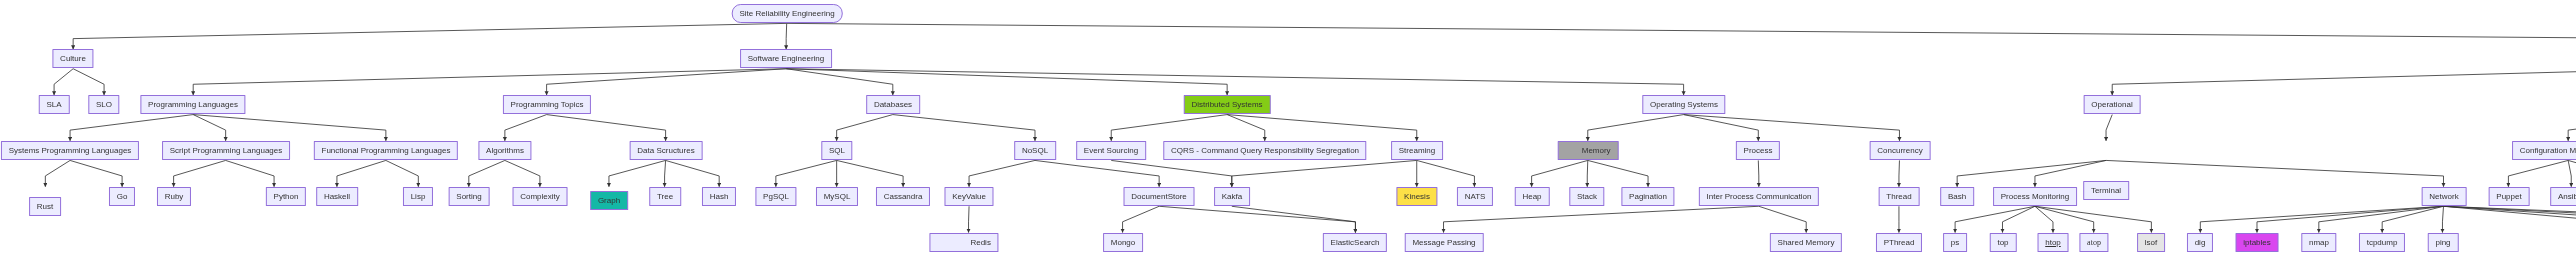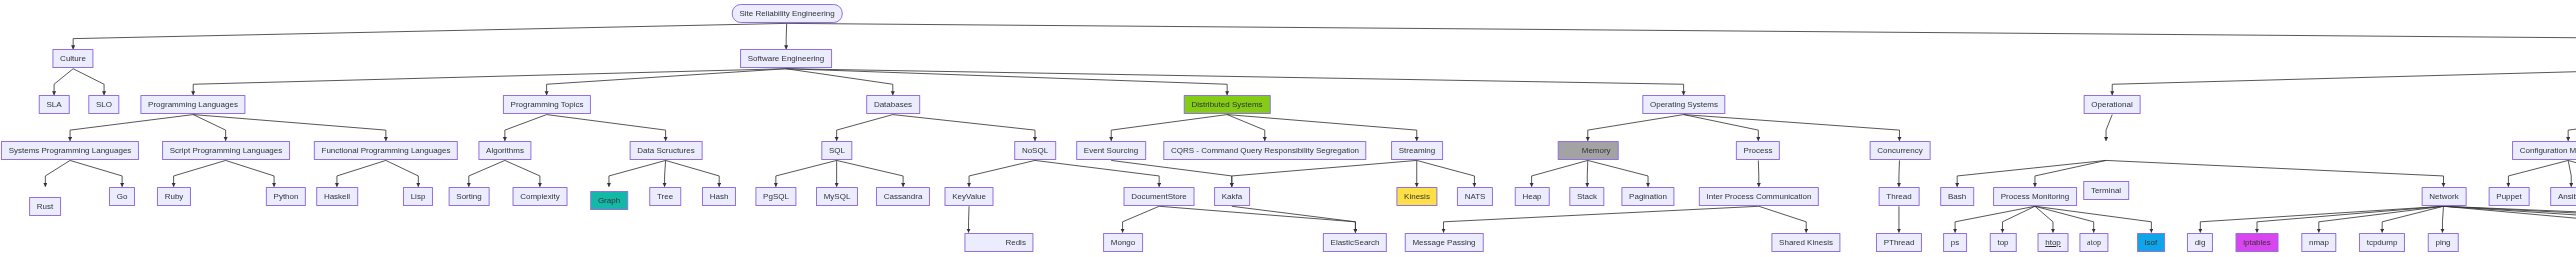--- a/index.html
+++ b/index.html
@@ -193,31 +193,31 @@
       <div class="node" style="left: 1532px; top: 187px; background: rgb(236, 236, 255); border-color: rgb(147, 112, 219); color: rgb(51, 51, 51);">Heap</div>
       <div class="node" style="left: 1587px; top: 187px; background: rgb(236, 236, 255); border-color: rgb(147, 112, 219); color: rgb(51, 51, 51);">Stack</div>
       <div class="node" style="left: 1648px; top: 187px; background: rgb(236, 236, 255); border-color: rgb(147, 112, 219); color: rgb(51, 51, 51);">Pagination</div>
       <div class="node" style="left: 1759px; top: 187px; background: rgb(236, 236, 255); border-color: rgb(147, 112, 219); color: rgb(51, 51, 51);">Inter Process Communication</div>
       <div class="node" style="left: 1899px; top: 187px; background: rgb(236, 236, 255); border-color: rgb(147, 112, 219); color: rgb(51, 51, 51);">Thread</div>
       <div class="node" style="left: 1957px; top: 187px; background: rgb(236, 236, 255); border-color: rgb(147, 112, 219); color: rgb(51, 51, 51);">Bash</div>
       <div class="node" style="left: 2035px; top: 187px; background: rgb(236, 236, 255); border-color: rgb(147, 112, 219); color: rgb(51, 51, 51);">Process Monitoring</div>
       <div class="node" style="left: 2444px; top: 187px; background: rgb(236, 236, 255); border-color: rgb(147, 112, 219); color: rgb(51, 51, 51);">Network</div>
       <div class="node" style="left: 2509px; top: 187px; background: rgb(236, 236, 255); border-color: rgb(147, 112, 219); color: rgb(51, 51, 51);">Puppet</div>
       <div class="node" style="left: 2571px; top: 187px; background: rgb(236, 236, 255); border-color: rgb(147, 112, 219); color: rgb(51, 51, 51);">Ansible</div>
-      <div class="node" style="left: 999px; top: 233px; background: rgb(236, 236, 255); border-color: rgb(147, 112, 219); color: rgb(51, 51, 51); padding-left: 40px;">Redis</div>
+      <div class="node" style="left: 964px; top: 233px; background: rgb(236, 236, 255); border-color: rgb(147, 112, 219); color: rgb(51, 51, 51); padding-left: 40px;">Redis</div>
       <div class="node" style="left: 1123px; top: 233px; background: rgb(236, 236, 255); border-color: rgb(147, 112, 219); color: rgb(51, 51, 51);">Mongo</div>
       <div class="node" style="left: 1355px; top: 233px; background: rgb(236, 236, 255); border-color: rgb(147, 112, 219); color: rgb(51, 51, 51);">ElasticSearch</div>
       <div class="node" style="left: 1444px; top: 233px; background: rgb(236, 236, 255); border-color: rgb(147, 112, 219); color: rgb(51, 51, 51);">Message Passing</div>
-      <div class="node" style="left: 1806px; top: 233px; background: rgb(236, 236, 255); border-color: rgb(147, 112, 219); color: rgb(51, 51, 51);">Shared Kinesis</div>
+      <div class="node" style="left: 1806px; top: 233px; background: rgb(236, 236, 255); border-color: rgb(147, 112, 219); color: rgb(51, 51, 51);">Shared Memory</div>
       <div class="node" style="left: 1899px; top: 233px; background: rgb(236, 236, 255); border-color: rgb(147, 112, 219); color: rgb(51, 51, 51);">PThread</div>
       <div class="node" style="left: 1955px; top: 233px; background: rgb(236, 236, 255); border-color: rgb(147, 112, 219); color: rgb(51, 51, 51);">ps</div>
       <div class="node" style="left: 2003px; top: 233px; background: rgb(236, 236, 255); border-color: rgb(147, 112, 219); color: rgb(51, 51, 51);">top</div>
       <div class="node" style="left: 2053px; top: 233px; background: rgb(236, 236, 255); border-color: rgb(147, 112, 219); color: rgb(51, 51, 51); text-decoration: underline;">htop</div>
       <div class="node" style="left: 2094px; top: 233px; background: rgb(236, 236, 255); border-color: rgb(147, 112, 219); color: rgb(51, 51, 51); font-family: Liberation Serif, serif;">atop</div>
-      <div class="node" style="left: 2151px; top: 233px; background: #0ea5e9; border-color: rgb(147, 112, 219); color: rgb(51, 51, 51);">lsof</div>
+      <div class="node" style="left: 2151px; top: 233px; background: #e5e5e5; border-color: rgb(147, 112, 219); color: rgb(51, 51, 51);">lsof</div>
       <div class="node" style="left: 2200px; top: 233px; background: rgb(236, 236, 255); border-color: rgb(147, 112, 219); color: rgb(51, 51, 51);">dig</div>
       <div class="node" style="left: 2257px; top: 233px; background: #d946ef; border-color: rgb(147, 112, 219); color: rgb(51, 51, 51);">iptables</div>
       <div class="node" style="left: 2319px; top: 233px; background: rgb(236, 236, 255); border-color: rgb(147, 112, 219); color: rgb(51, 51, 51);">nmap</div>
       <div class="node" style="left: 2382px; top: 233px; background: rgb(236, 236, 255); border-color: rgb(147, 112, 219); color: rgb(51, 51, 51);">tcpdump</div>
       <div class="node" style="left: 2443px; top: 233px; background: rgb(236, 236, 255); border-color: rgb(147, 112, 219); color: rgb(51, 51, 51);">ping</div>
     </div>
 </div>
 
 
 </body></html>

